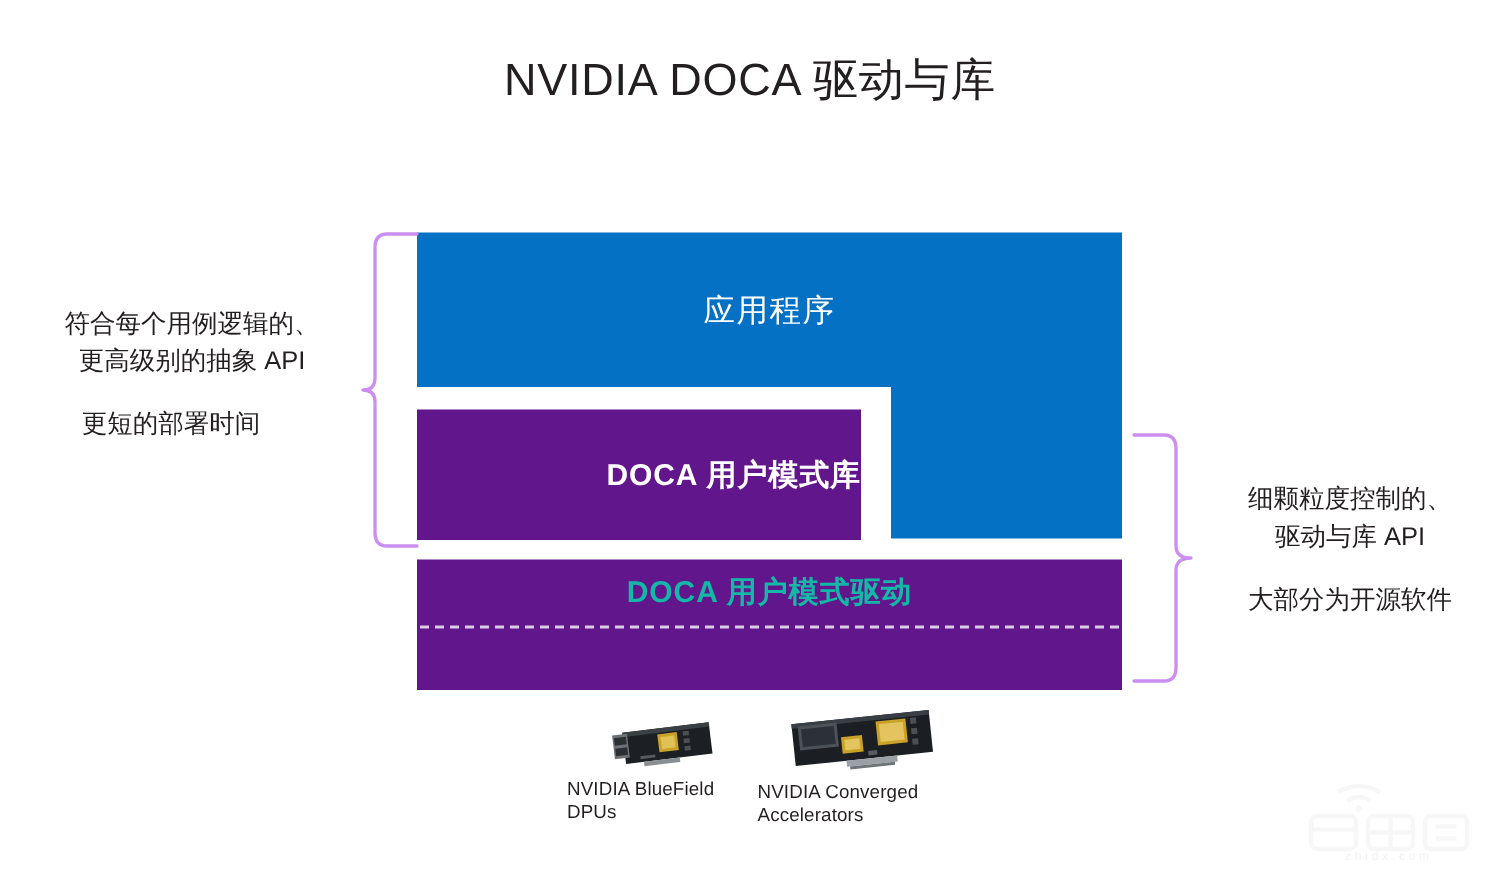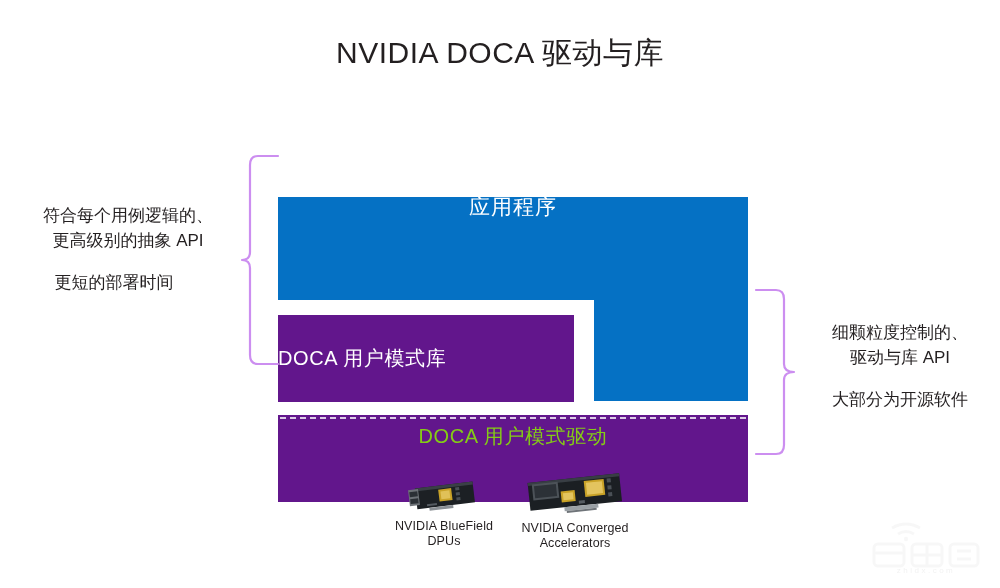--- a/index.html
+++ b/index.html
@@ -27,28 +27,27 @@
     font-weight: 400;
     letter-spacing: 0.5px;
     color: #231f20;
     white-space: nowrap;
   }
 
   
   .block {
     position: absolute;
     color: #ffffff;
-    font-weight: 400;
+    font-weight: 700;
     letter-spacing: 0.5px;
     display: flex;
     align-items: center;
-    justify-content: flex-start;
+    justify-content: flex-end;
     text-align: center;
     box-sizing: border-box;
-    margin-top: 42px;
   }
 
   
   #app-block-wide {
     left: 278px;
     top: 155px;
     width: 470px;
     height: 103px;
     background: #0571c4;
   }
@@ -95,21 +94,21 @@
     padding: 0;
   }
   .driver-half {
     width: 100%;
     height: 43px;
     display: flex;
     align-items: center;
     justify-content: center;
     font-size: 20px;
     letter-spacing: 0.6px;
-    color: #84cc16;
+    color: #14b8a6;
     box-sizing: border-box;
   }
   #driver-divider {
     position: absolute;
     left: 280px;
     top: 417px;
     width: 466px;
     height: 0;
     border-top: 2px dashed rgba(255,255,255,0.78);
   }
@@ -153,21 +152,21 @@
     left: 800px;
     top: 387px;
     width: 200px;
     text-align: center;
   }
   .annot .l2 { display: block; }
 
   
   .hw-group {
     position: absolute;
-    text-align: center;
+    text-align: left;
   }
   #hw-bluefield { left: 378px; top: 476px; width: 132px; }
   #hw-converged { left: 505px; top: 470px; width: 140px; }
 
   .hw-caption {
     font-size: 12.5px;
     line-height: 15px;
     color: #231f20;
     margin-top: 3px;
     letter-spacing: 0.1px;

